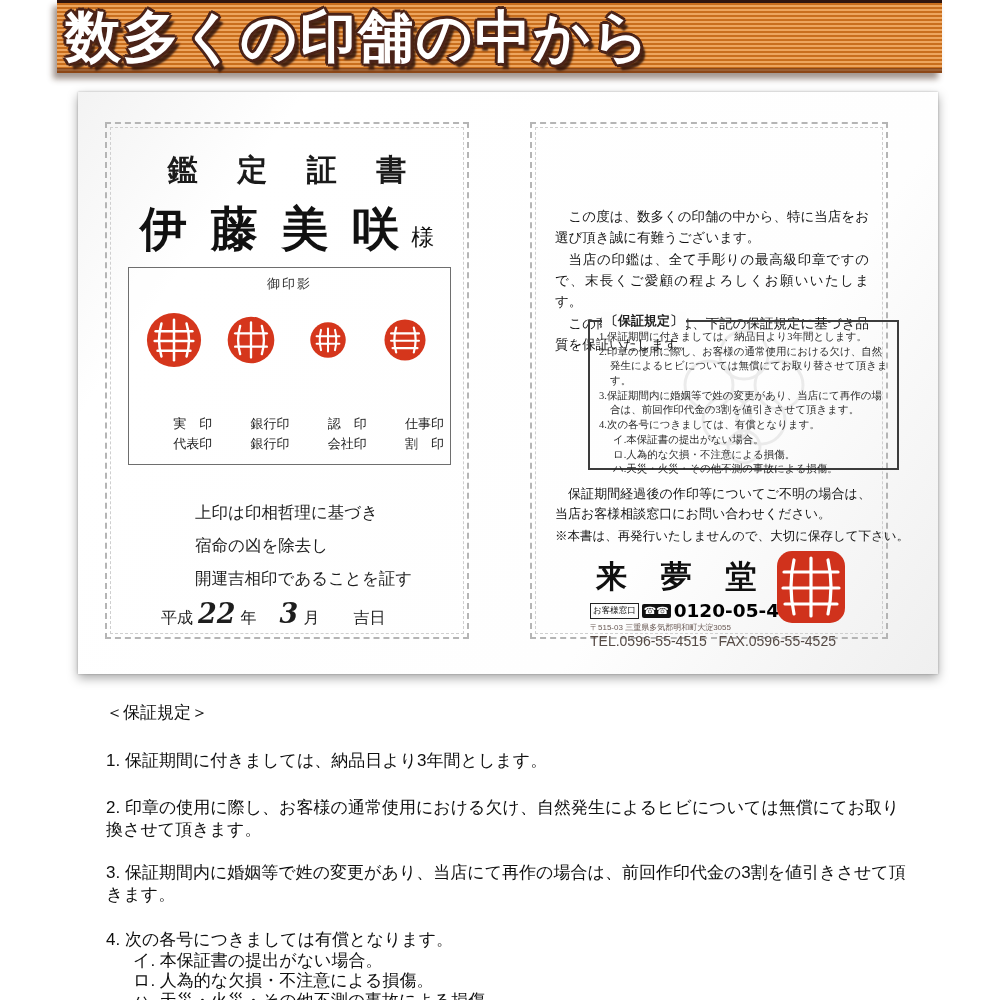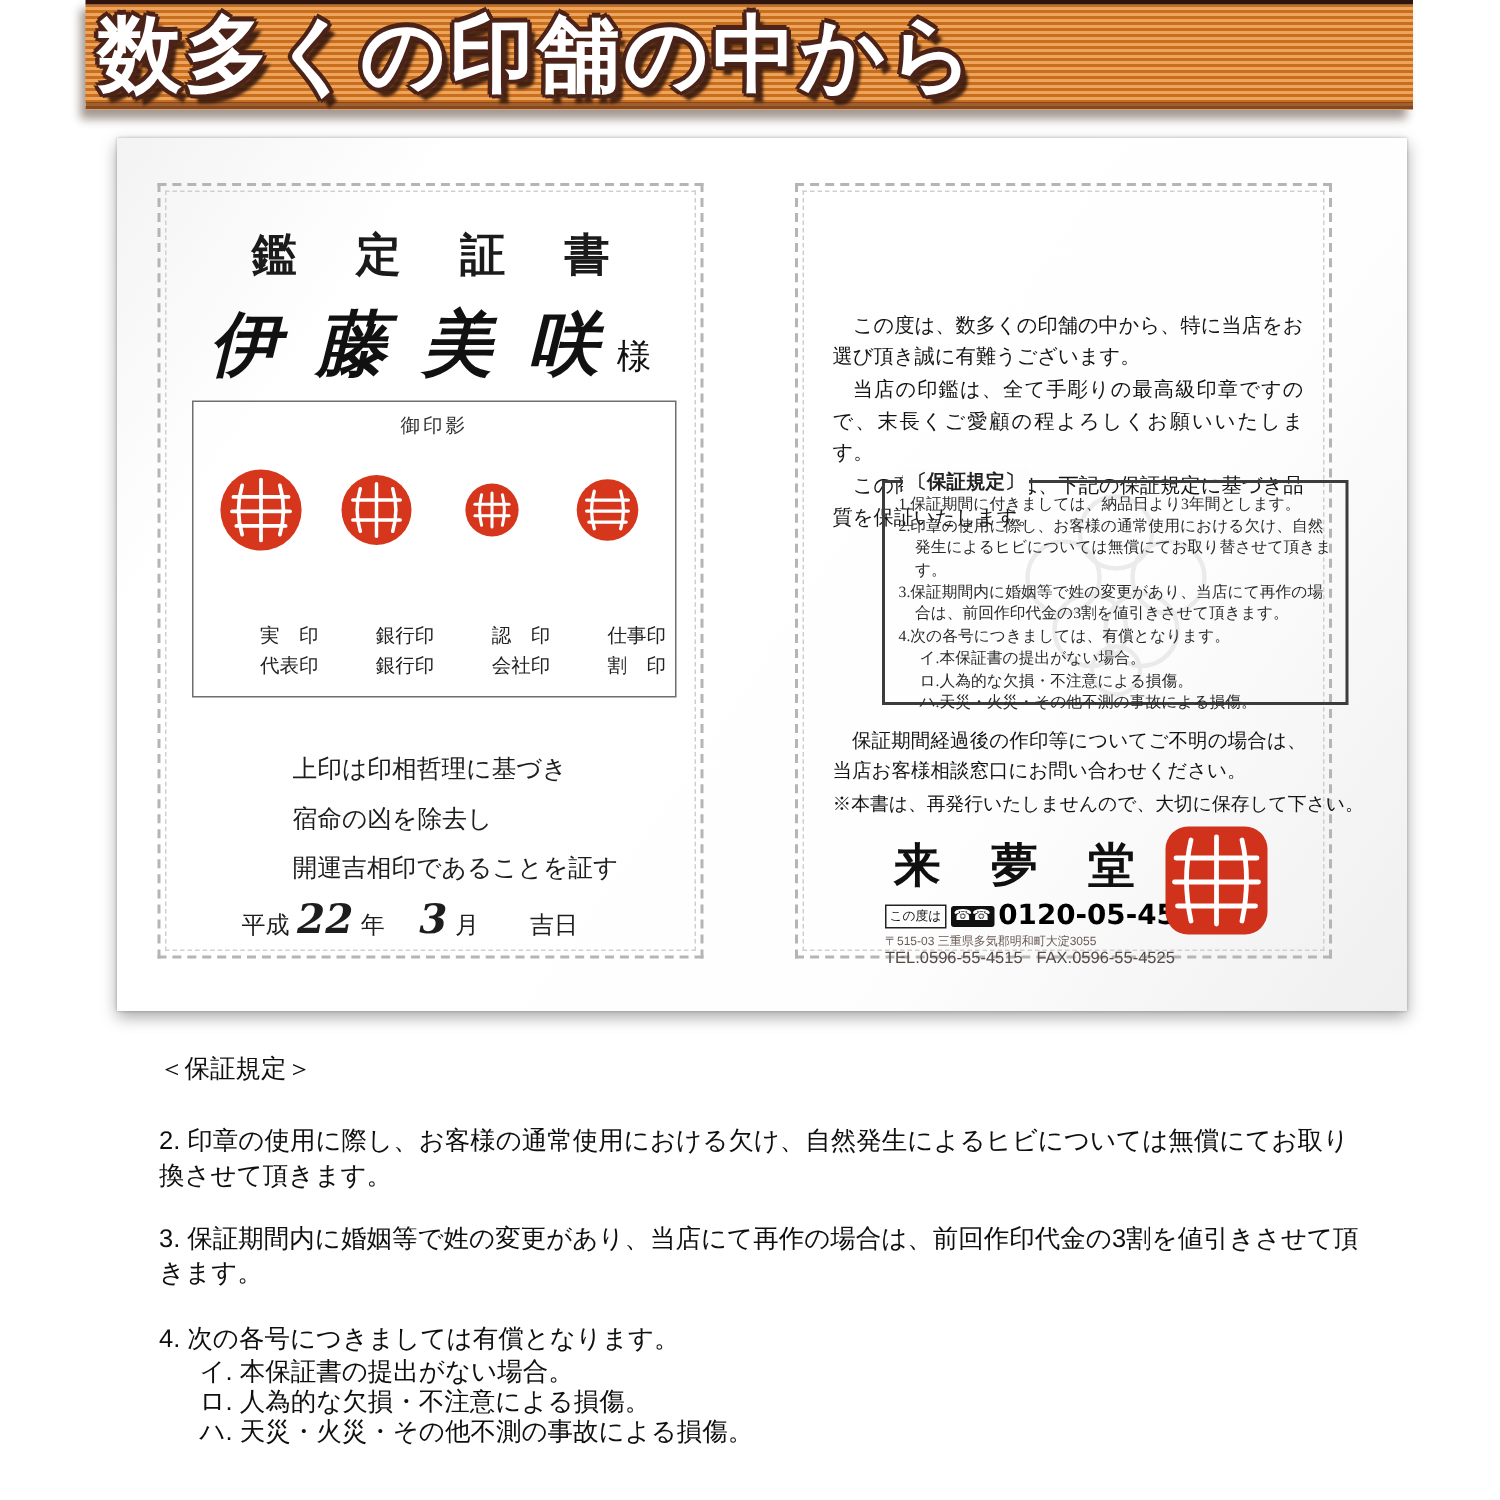--- a/index.html
+++ b/index.html
@@ -34,21 +34,21 @@
   .cert::before { content:""; position:absolute; inset:3px; border:1px dashed #cfcfcf; pointer-events:none; }
   .cert-left  { left:27px;  top:30px; width:364px; height:517px; }
   .cert-right { left:452px; top:30px; width:358px; height:517px; }
 
   .cert-title { position:absolute; left:0; right:0; text-align:center; color:#1b1b1b;
     font-family:"Liberation Serif","DejaVu Serif",serif; font-size:30px; font-weight:bold; white-space:nowrap; }
   .cl-title { top:26px; letter-spacing:16px; text-indent:16px; }
   .cr-title { top:32px; letter-spacing:24px; text-indent:24px; }
 
   .name-row { position:absolute; left:0; right:0; top:74px; text-align:center; white-space:nowrap; color:#111; }
-  .name-main { font-family:"Liberation Serif","DejaVu Serif",serif; font-weight:bold; font-size:47px; letter-spacing:6px;font-style:italic; }
+  .name-main { font-family:"Liberation Serif","DejaVu Serif",serif; font-weight:bold; font-size:47px; letter-spacing:6px; }
   .name-suffix { font-family:"Liberation Serif","DejaVu Serif",serif; font-size:23px; margin-left:6px; }
 
   .imprint-box { position:absolute; left:21px; top:143px; width:323px; height:198px; border:1px solid #6e6e6e; background:rgba(255,255,255,.4); }
   .imprint-label { position:absolute; top:7px; left:0; right:0; text-align:center; font-size:13px; color:#333;
     font-family:"Liberation Serif","DejaVu Serif",serif; letter-spacing:2px; }
   .seal-row { position:absolute; top:36px; left:6px; right:6px; height:72px; display:flex; align-items:center; }
   .seal-col { flex:1; display:flex; justify-content:center; align-items:center; }
   .seal-labels { position:absolute; top:146px; left:6px; right:6px; display:flex; }
   .seal-label { flex:1; text-align:right; font-family:"Liberation Serif","DejaVu Serif",serif;
     font-size:13px; line-height:1.55; color:#222; white-space:pre; }
@@ -81,21 +81,21 @@
 
   .shop-row { position:absolute; left:20px; top:424px; width:320px; height:92px; }
   .shop-name { position:absolute; left:44px; top:8px; font-family:"Liberation Serif","DejaVu Serif",serif;
     font-weight:bold; font-size:31px; letter-spacing:13px; color:#101010; white-space:nowrap; }
   .contact { position:absolute; left:38px; top:52px; width:200px; }
   .contact-row1 { display:flex; align-items:center; gap:3px; }
   .contact-chip { border:1px solid #222; font-size:8.5px; padding:1px 2px; color:#111; white-space:nowrap; }
   .freedial { background:#111; color:#fff; border-radius:2px; font-size:10px; line-height:1; padding:2px 2px; }
   .phone-num { font-family:"DejaVu Sans",sans-serif; font-weight:bold; font-size:18.5px; letter-spacing:0; color:#000; white-space:nowrap; }
   .addr { font-size:8px; color:#6a5a55; margin-top:1px; white-space:nowrap; }
-  .telfax { font-size:11px; color:#554a45; white-space:nowrap; }
+  .telfax { font-size:14px; color:#554a45; white-space:nowrap; }
   .sq-seal { position:absolute; right:24px; top:0; }
 
   
   .terms { position:absolute; left:106px; top:702px; width:806px; color:#0f0f0f; font-size:17px; line-height:1.32; }
   .terms-heading { margin-bottom:26px; }
   .terms-item1 { margin-bottom:24px; }
   .terms-item2 { margin-bottom:20px; }
   .terms-item3 { margin-bottom:22px; }
   .terms-sub { margin-left:27px; line-height:1.18; }
 </style>
@@ -226,21 +226,21 @@
         </div>
       </div>
 
       <div class="closing">保証期間経過後の作印等についてご不明の場合は、当店お客様相談窓口にお問い合わせください。</div>
       <div class="note">※本書は、再発行いたしませんので、大切に保存して下さい。</div>
 
       <div class="shop-row">
         <div class="shop-name">来 夢 堂</div>
         <div class="contact">
           <div class="contact-row1">
-            <span class="contact-chip">この度は</span>
+            <span class="contact-chip">お客様窓口</span>
             <span class="freedial">☎☎</span>
             <span class="phone-num">0120-05-4515</span>
           </div>
           <div class="addr">〒515-03 三重県多気郡明和町大淀3055</div>
           <div class="telfax">
             <span>TEL.0596-55-4515</span>
             <span>&nbsp;</span>
             <span>FAX.0596-55-4525</span>
           </div>
         </div>
@@ -254,20 +254,21 @@
               <path d="M9 40 h56"></path>
               <path d="M11 56 h52"></path>
           </g>
         </svg>
       </div>
     </div>
   </div>
 
   <div class="terms">
     <div class="terms-heading">＜保証規定＞</div>
+    <div class="terms-item1">1. 保証期間に付きましては、納品日より3年間とします。</div>
     <div class="terms-item2">2. 印章の使用に際し、お客様の通常使用における欠け、自然発生によるヒビについては無償にてお取り換させて頂きます。</div>
     <div class="terms-item3">3. 保証期間内に婚姻等で姓の変更があり、当店にて再作の場合は、前回作印代金の3割を値引きさせて頂きます。</div>
     <div>4. 次の各号につきましては有償となります。</div>
     <div class="terms-sub">イ. 本保証書の提出がない場合。</div>
     <div class="terms-sub">ロ. 人為的な欠損・不注意による損傷。</div>
     <div class="terms-sub">ハ. 天災・火災・その他不測の事故による損傷。</div>
   </div>
 
 </div>
 

